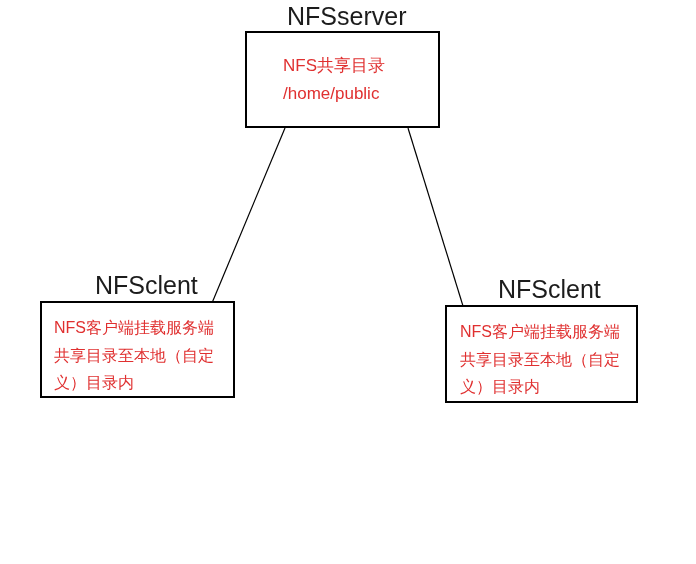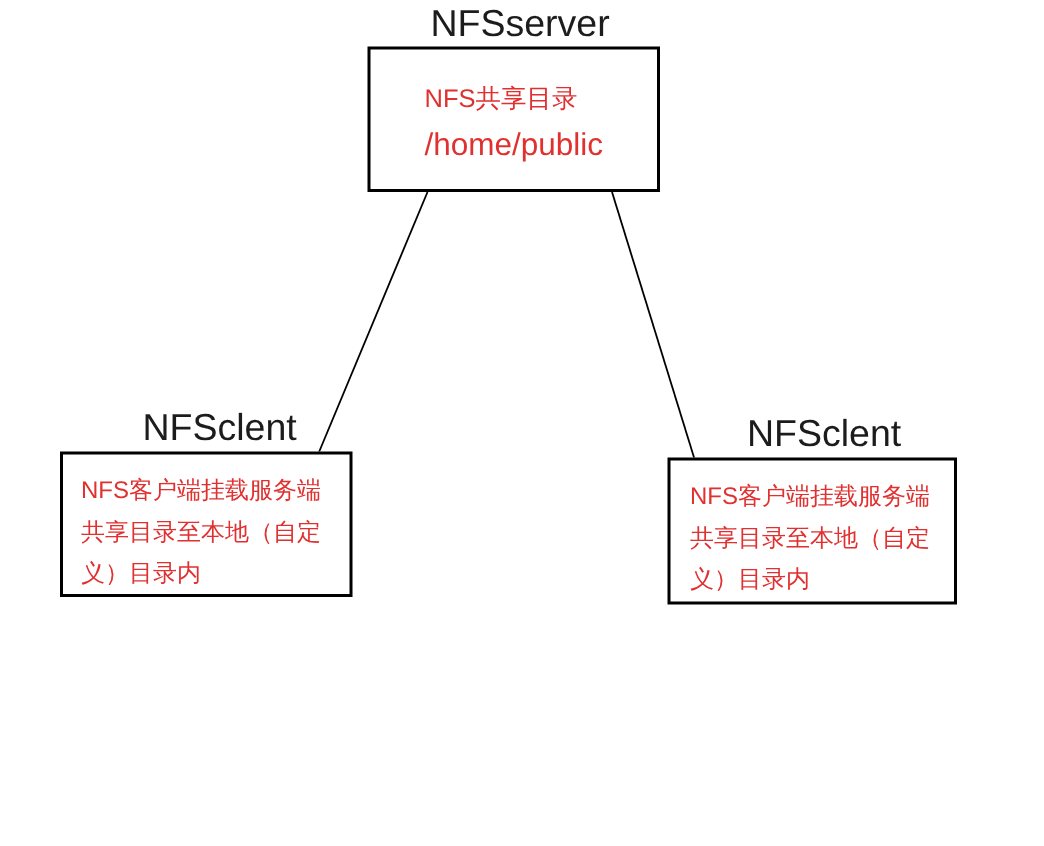--- a/index.html
+++ b/index.html
@@ -45,21 +45,21 @@
     position: absolute;
     color: #e03030;
     white-space: nowrap;
     line-height: 1.2;
   }
 
   
   #server-title { left: 287px; top: 2px; }
   #server-box   { left: 245px; top: 31px; width: 195px; height: 97px; }
   #server-box .l1 { left: 36px; top: 23px; font-size: 17px; }
-  #server-box .l2 { left: 36px; top: 51px; font-size: 21px; }
+  #server-box .l2 { left: 36px; top: 51px; font-size: 17px; }
 
   
   #client-left-title { left: 95px; top: 271px; }
   #client-left-box   { left: 40px; top: 301px; width: 195px; height: 97px; }
   #client-left-box .l1 { left: 12px; top: 15px; font-size: 16px; }
   #client-left-box .l2 { left: 12px; top: 43px; font-size: 16px; }
   #client-left-box .l3 { left: 12px; top: 70px; font-size: 16px; }
 
   
   #client-right-title { left: 498px; top: 275px; }

